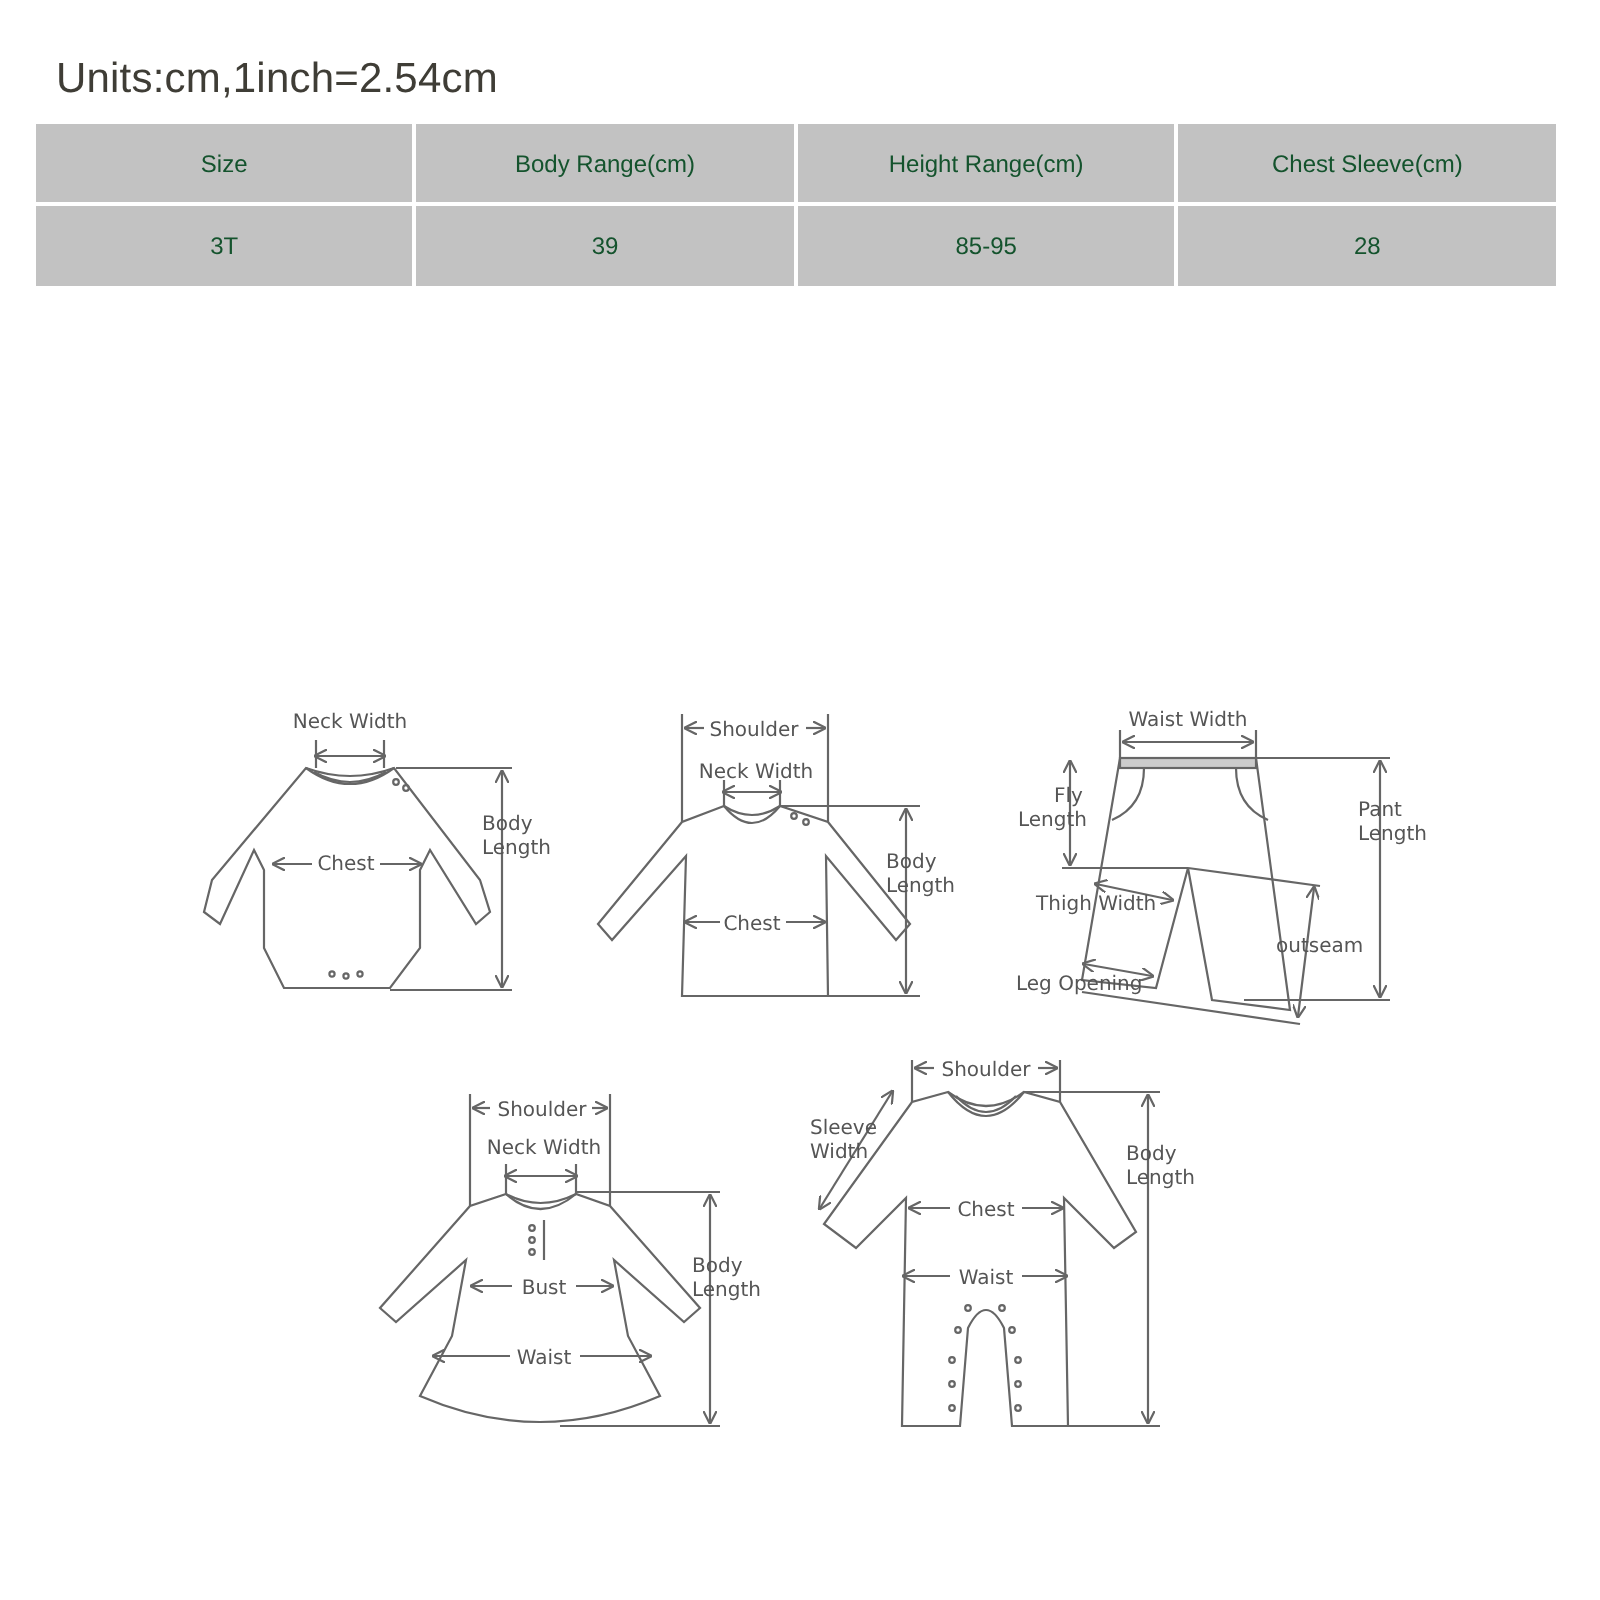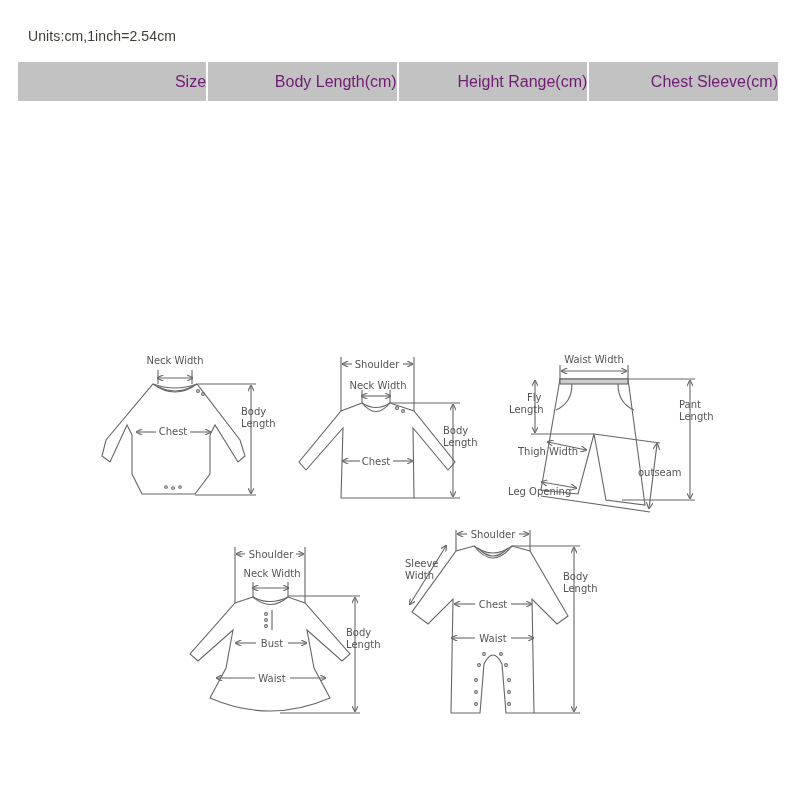--- a/index.html
+++ b/index.html
@@ -1,38 +1,44 @@
 <!DOCTYPE html>
 <html><head>
 <meta charset="utf-8">
 <style>
   html, body { margin:0; padding:0; background:#ffffff; }
   body { width:800px; height:800px; position:relative; overflow:hidden; font-family:"Liberation Sans", sans-serif; color:#4a4637; }
-  .units { position:absolute; left:28px; top:28px; font-size:14px; color:#3f3d36; letter-spacing:0.1px; }
+  .units { position:absolute; left:28px; top:28px; font-size:21px; color:#3f3d36; letter-spacing:0.1px; }
   .size-table { position:absolute; left:18px; top:62px; width:764px; border-collapse:separate; border-spacing:2px 0; margin-left:-2px; }
-  .size-table td, .size-table th { height:40px; padding:0; text-align:right; font-weight:normal; font-size:16px; color:#701a75; width:190px; }
+  .size-table td, .size-table th { height:40px; padding:0; text-align:center; font-weight:normal; font-size:12px; color:#14532d; width:190px; }
   .size-table tr.shade td, .size-table tr.shade th { background:#c2c2c2; }
   .size-table tr.hdr th { background:#c2c2c2; height:39px; border-bottom:1px solid #fff; }
   .size-table tr.shade td { border-top:1px solid #fff; }
   .diagrams { position:absolute; left:0; top:330px; width:800px; height:470px; }
   .diagrams svg { position:absolute; left:0; top:0; }
   .lbl { font-family:"DejaVu Sans", sans-serif; font-size:10px; fill:#555; }
 </style>
 </head>
 <body>
 
 <div class="units">Units:cm,1inch=2.54cm</div>
 
 <table class="size-table">
   <tbody>
       <tr class="hdr">
     <th>Size</th>
-    <th>Body Length(cm)</th>
+    <th>Body Range(cm)</th>
     <th>Height Range(cm)</th>
     <th>Chest Sleeve(cm)</th>
+  </tr>
+  <tr class="shade">
+    <td>3T</td>
+    <td>39</td>
+    <td>85-95</td>
+    <td>28</td>
   </tr>
 </tbody>
   </table>
 
 <div class="diagrams">
 <svg width="800" height="470" viewBox="0 330 800 470" xmlns="http://www.w3.org/2000/svg">
   <defs>
     <marker id="ah" markerWidth="6" markerHeight="6" refX="5" refY="3" orient="auto-start-reverse">
       <path d="M0,0 L6,3 L0,6" fill="none" stroke="#666" stroke-width="1"></path>
     </marker>

